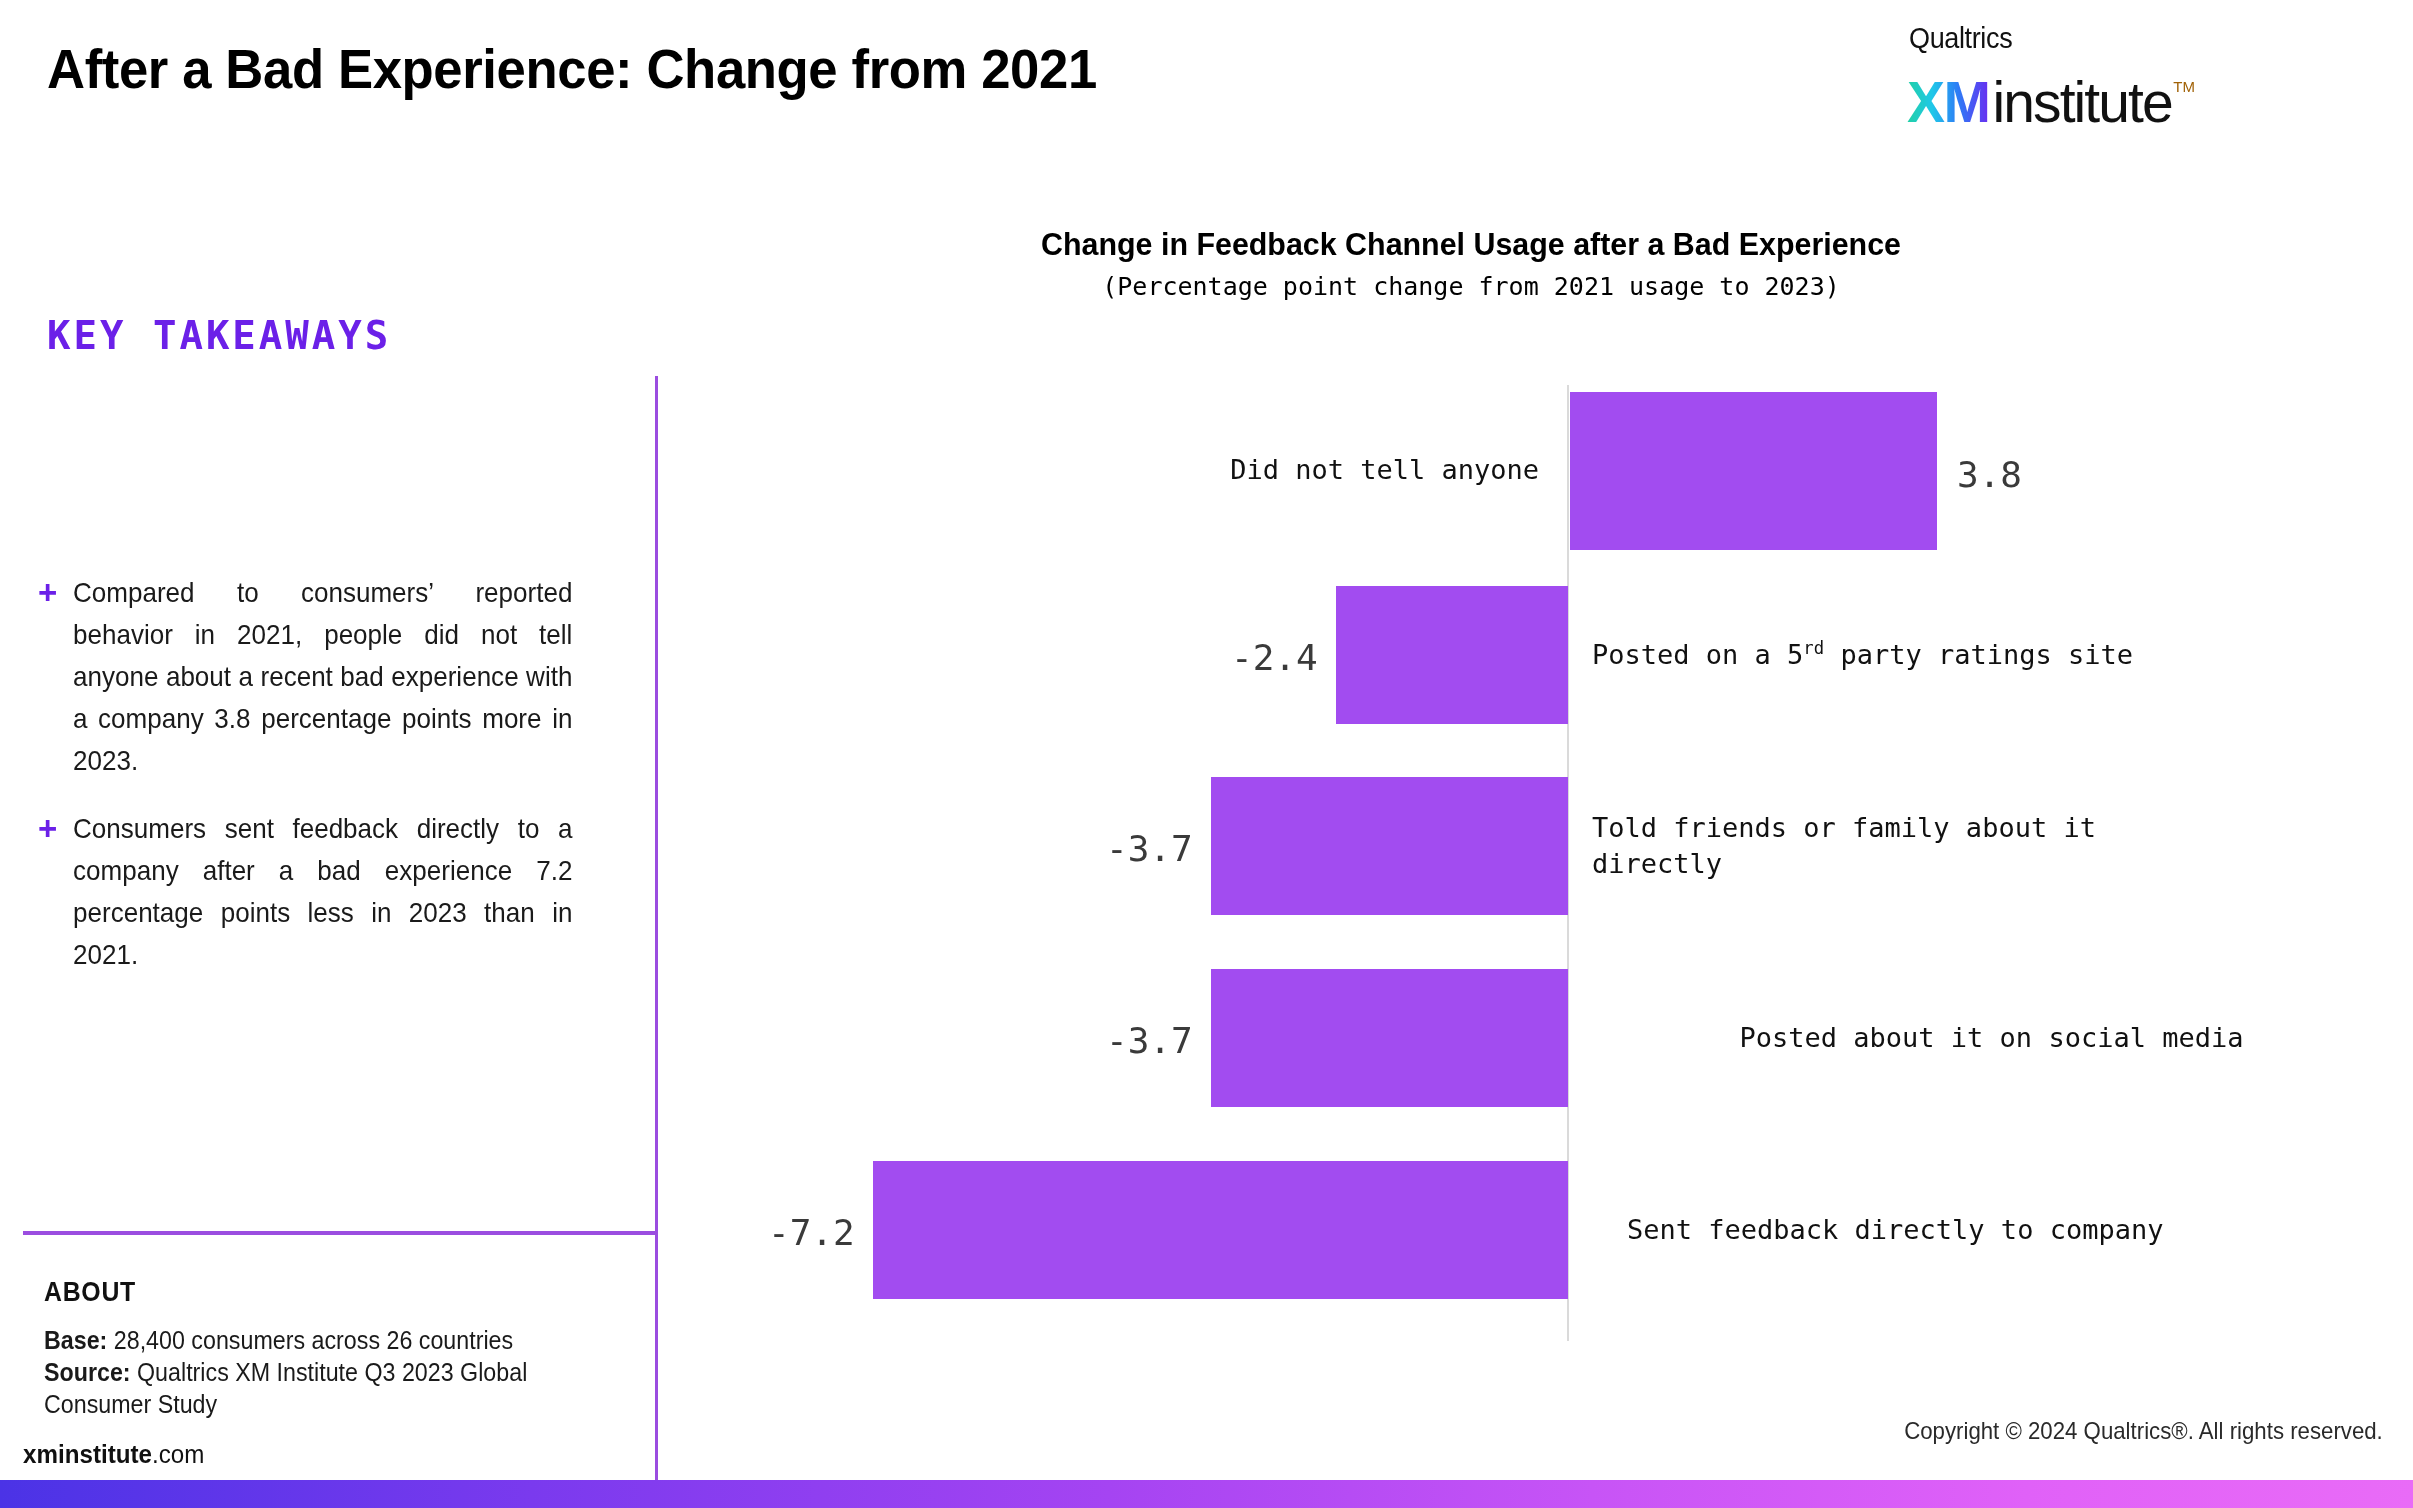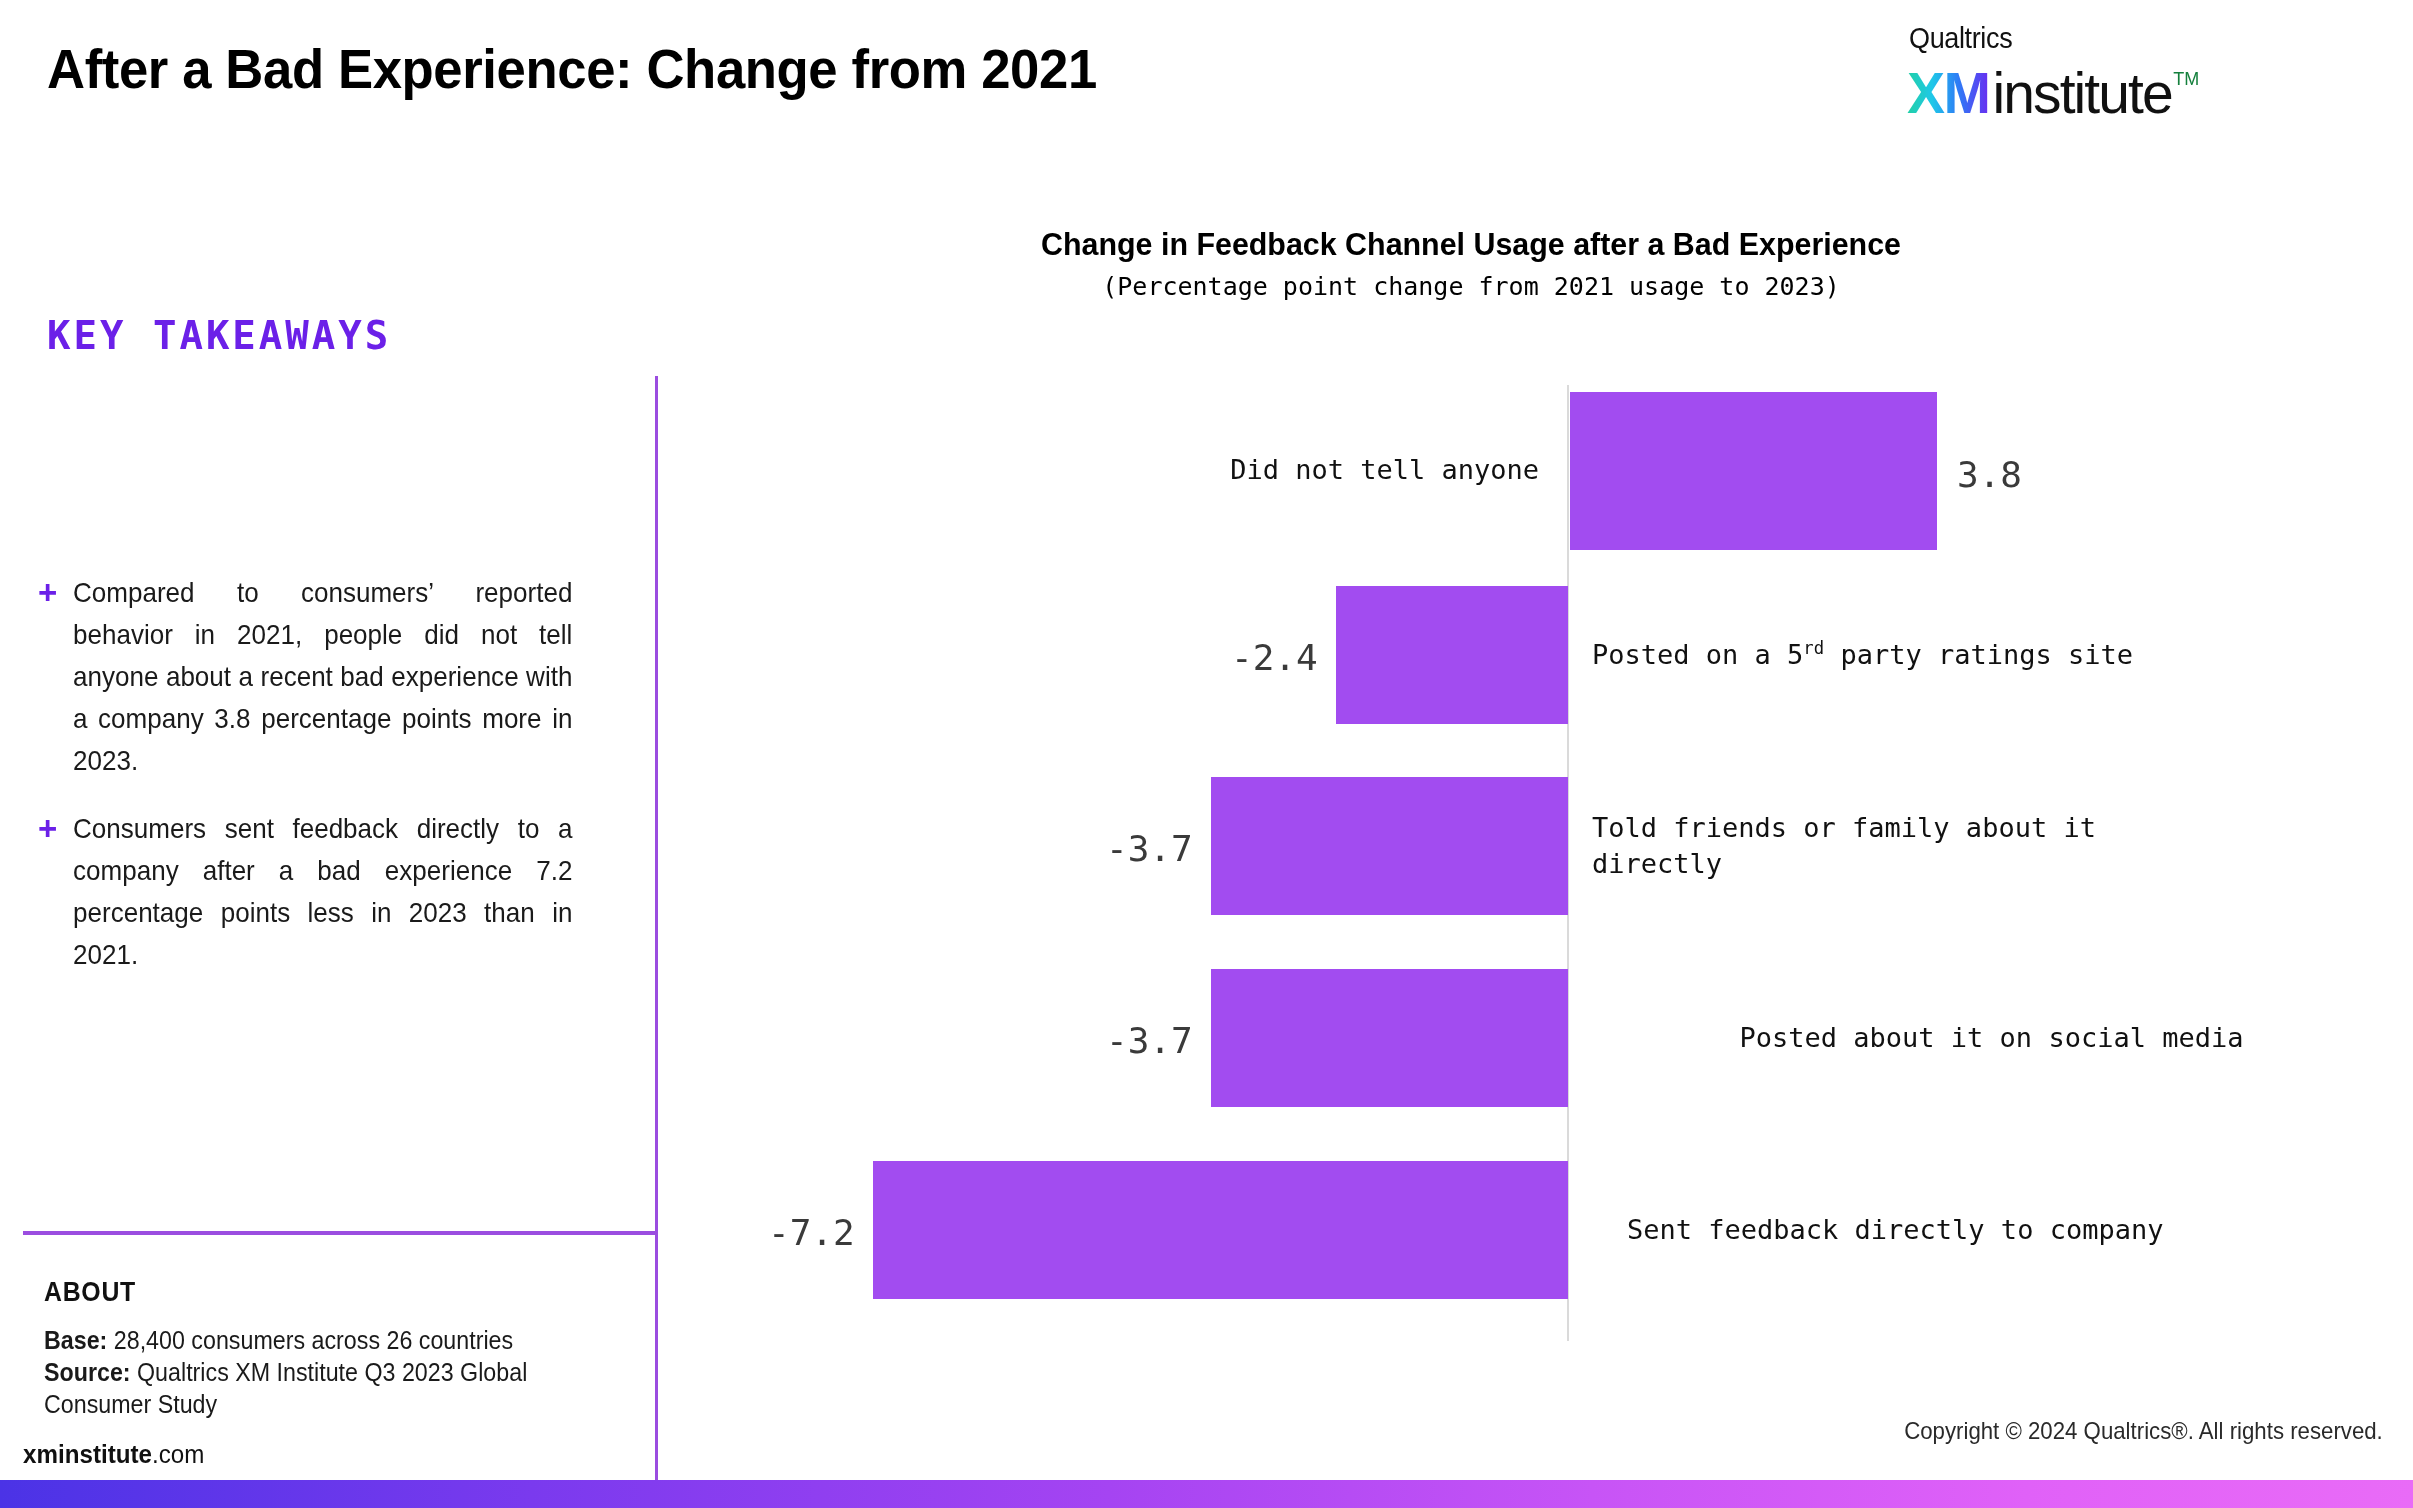--- a/index.html
+++ b/index.html
@@ -45,21 +45,21 @@
     color: #111111;
     line-height: 1.0;
     letter-spacing: -0.4px;
     transform: scaleX(0.9);
     transform-origin: left top;
     margin-left: 1.5px;
   }
   #logo-row {
     display: flex;
     align-items: flex-end;
-    margin-top: 12px;
+    margin-top: 21px;
   }
   #logo-xm {
     font-family: "Liberation Sans", sans-serif;
     font-weight: bold;
     font-size: 57px;
     line-height: 1;
     letter-spacing: -1.5px;
     background: linear-gradient(90deg, #21D0A5 0%, #1FC8E8 30%, #2E7BF6 62%, #6B2BF0 100%);
     -webkit-background-clip: text;
     background-clip: text;
@@ -69,22 +69,22 @@
   #logo-institute {
     font-family: "Liberation Sans", sans-serif;
     font-size: 57px;
     line-height: 1;
     letter-spacing: -1.9px;
     color: #111111;
     margin-left: 3px;
   }
   #logo-tm {
     font-family: "Liberation Sans", sans-serif;
-    font-size: 18px;
-    color: #15803d;
+    font-size: 15px;
+    color: #a16207;
     align-self: flex-start;
     margin-top: 4.5px;
     margin-left: 1.5px;
   }
 
   
   #key-takeaways-heading {
     position: absolute;
     left: 47px;
     top: 313px;

